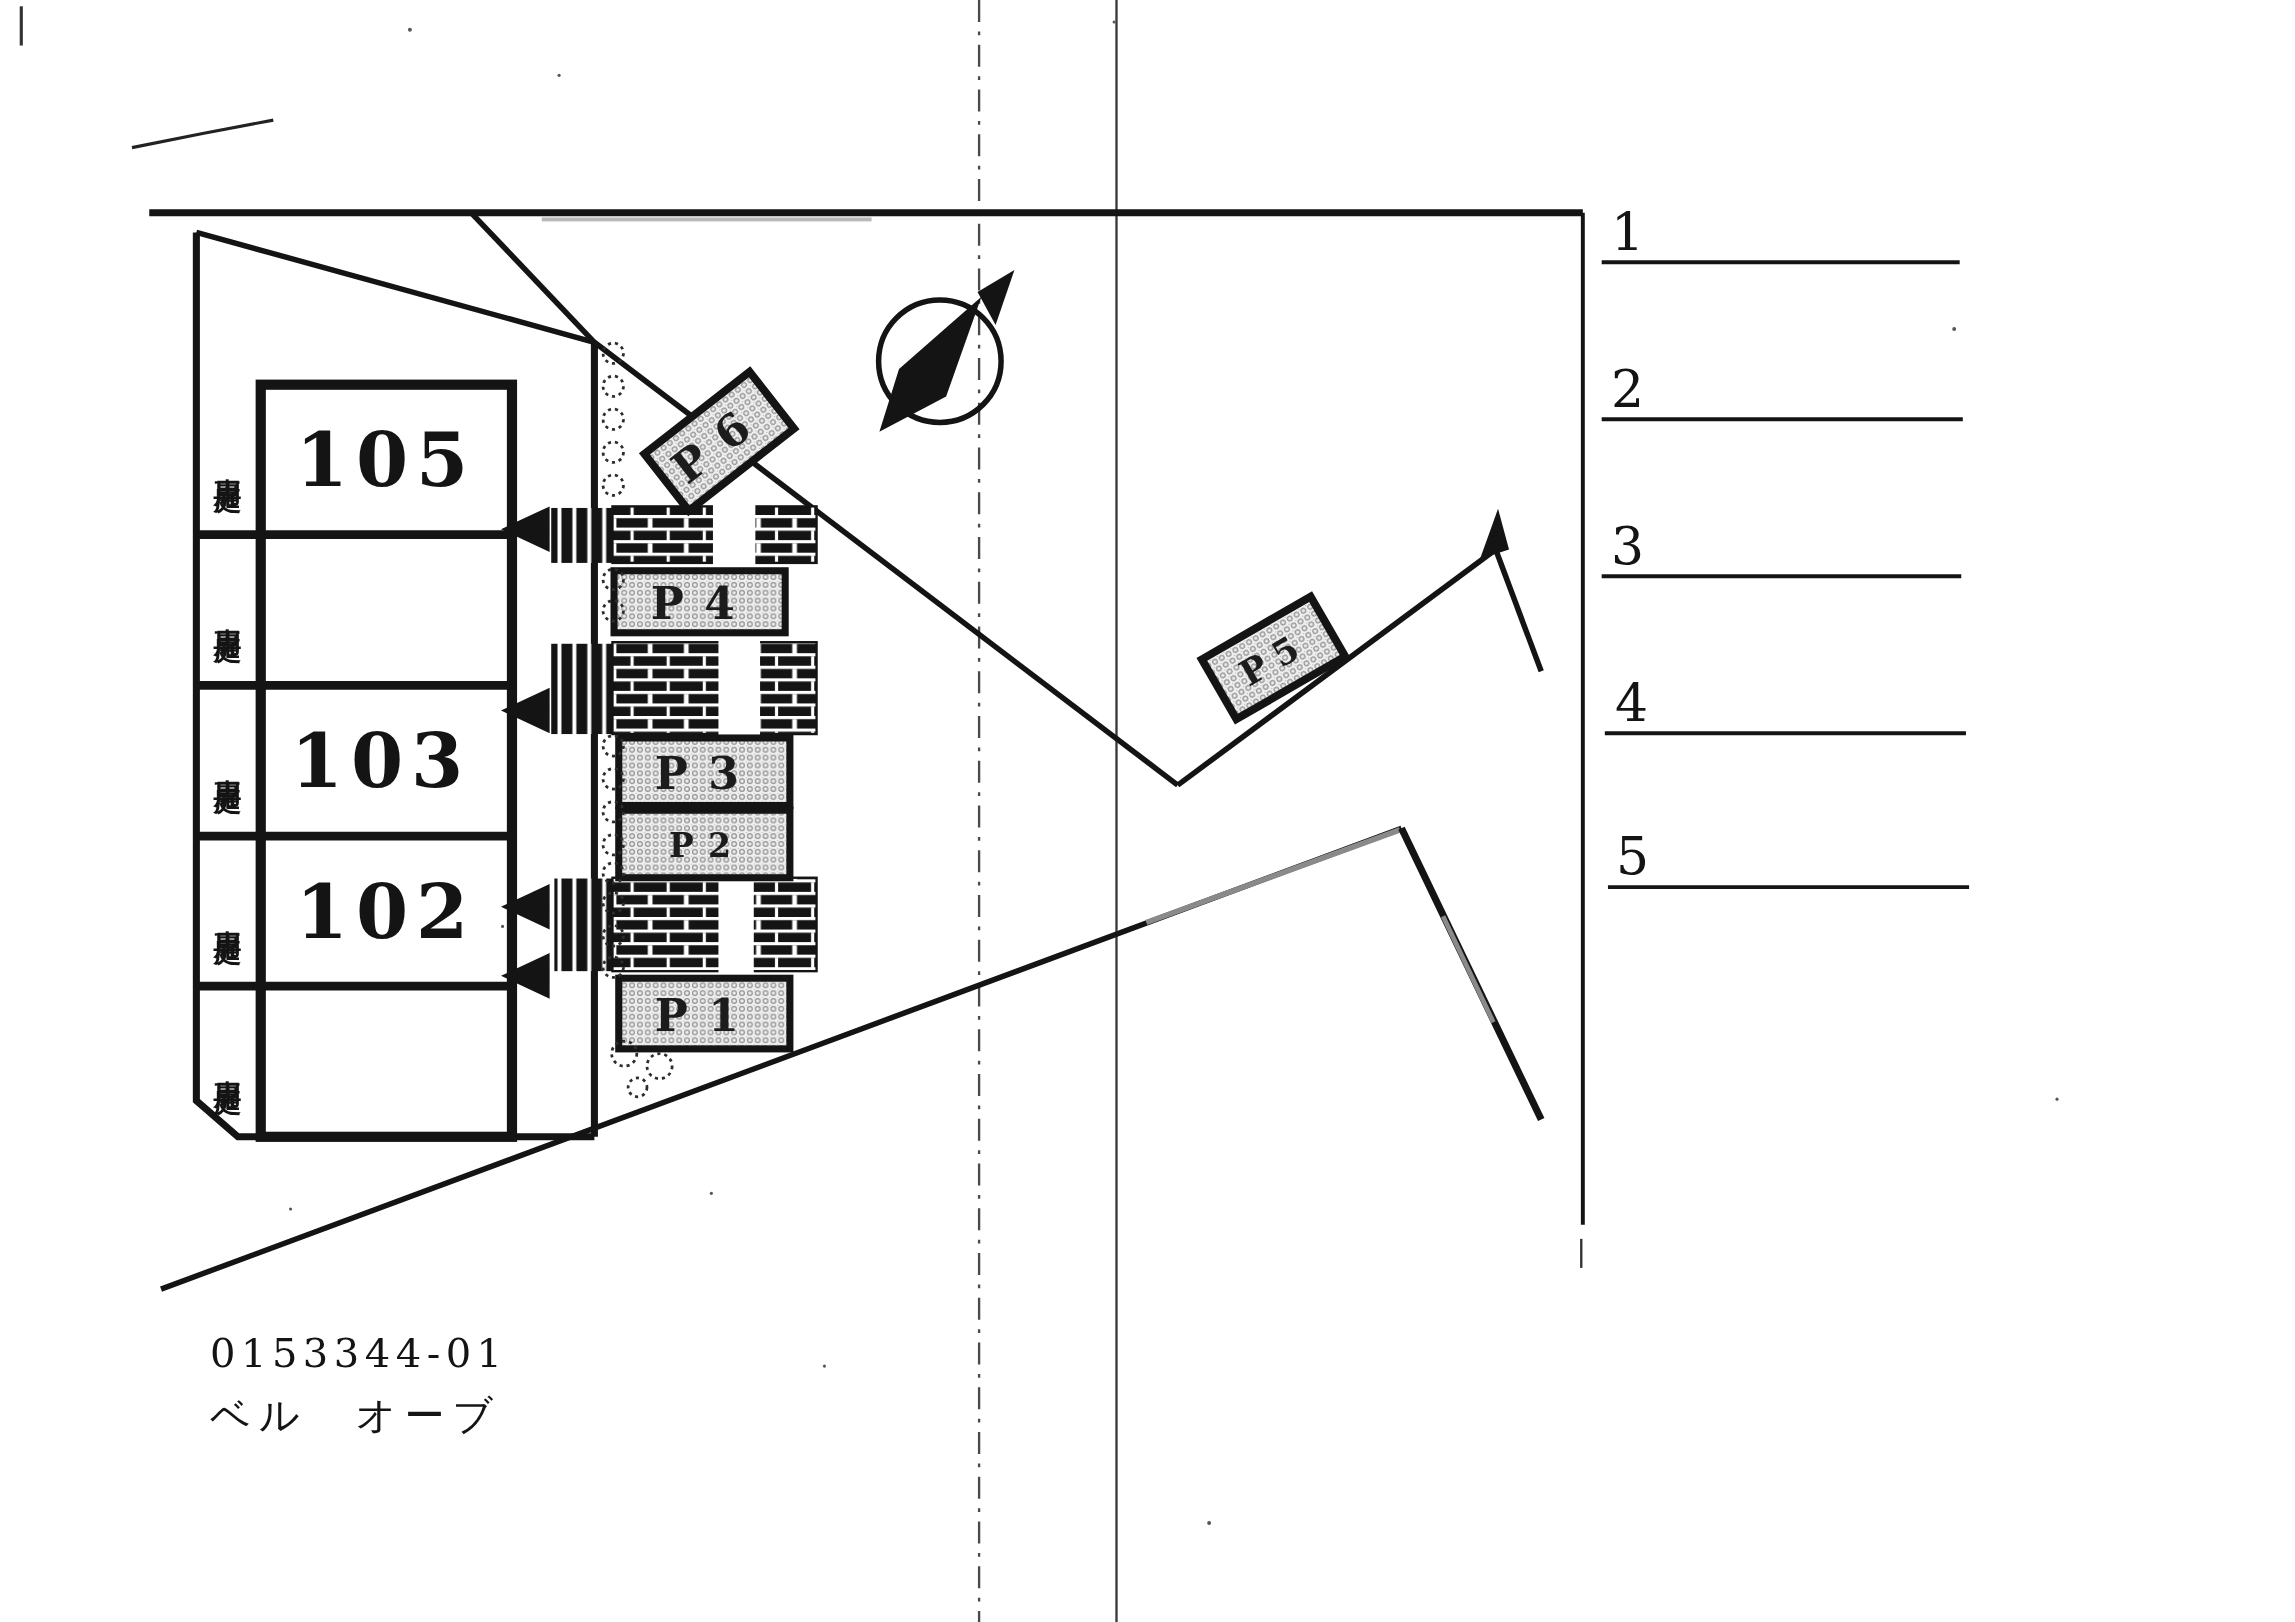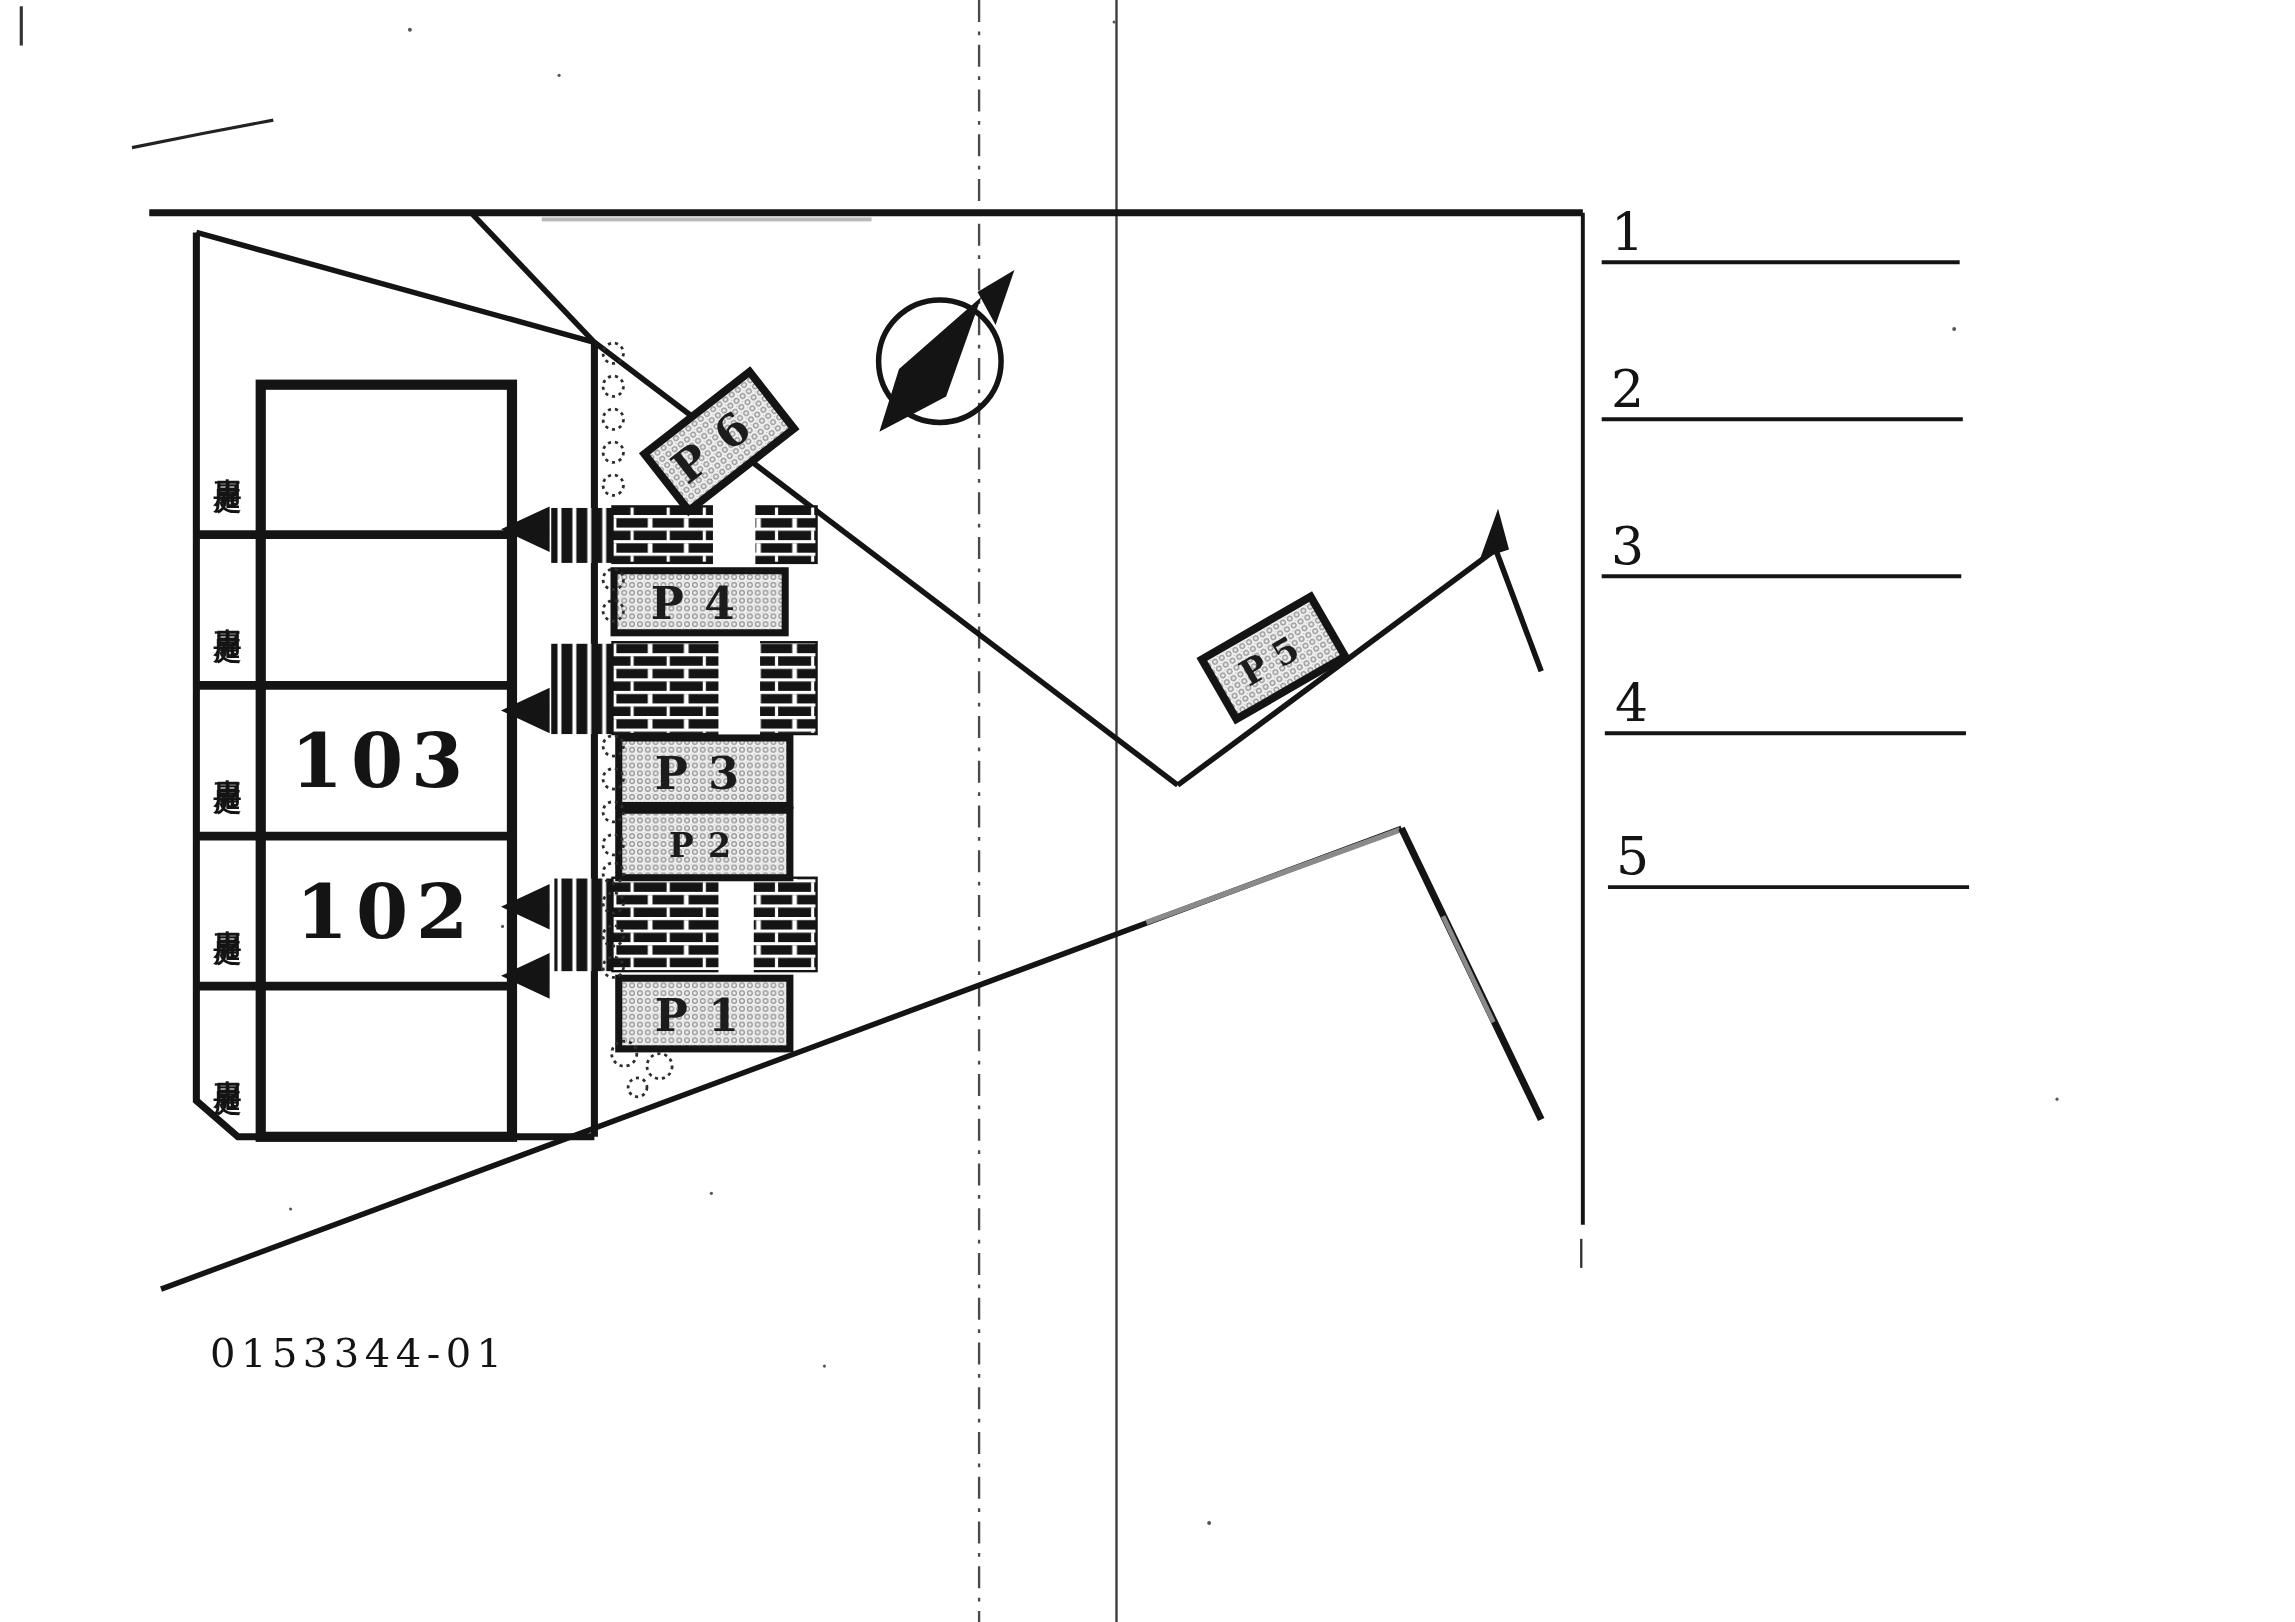--- a/index.html
+++ b/index.html
@@ -175,20 +175,21 @@
         <circle cx="2489" cy="419" r="2.5"></circle>
       <circle cx="906" cy="1520" r="2"></circle>
         <circle cx="1540" cy="1940" r="2.5"></circle>
       <circle cx="640" cy="1180" r="2"></circle>
         <circle cx="2620" cy="1400" r="2"></circle>
       <circle cx="1050" cy="1740" r="2"></circle>
         <circle cx="370" cy="1540" r="2"></circle>
     </g>
   </svg>
 
+  <div class="txt unit-label" style="left:386px;top:460px">105</div>
   <div class="txt unit-label" style="left:381px;top:761px">103</div>
   <div class="txt unit-label" style="left:386px;top:912px">102</div>
 
   <div class="txt garden-label" style="left:227px;top:460px">専用庭</div>
   <div class="txt garden-label" style="left:227px;top:610px">専用庭</div>
   <div class="txt garden-label" style="left:227px;top:761px">専用庭</div>
   <div class="txt garden-label" style="left:227px;top:912px">専用庭</div>
   <div class="txt garden-label" style="left:227px;top:1062px">専用庭</div>
 
   <div class="txt p-label" style="left:703px;top:603px">P4</div>
@@ -198,15 +199,16 @@
   <div class="txt p-label tilt6" style="left:719px;top:441px">P6</div>
   <div class="txt p-label tilt5" style="left:1274px;top:658px">P5</div>
 
   <div class="txt memo-num" style="left:1611px;top:232px">1</div>
   <div class="txt memo-num" style="left:1611px;top:389px">2</div>
   <div class="txt memo-num" style="left:1611px;top:546px">3</div>
   <div class="txt memo-num" style="left:1615px;top:703px">4</div>
   <div class="txt memo-num" style="left:1616px;top:856px">5</div>
 
   <div class="txt footer-line" style="left:210px;top:1330px">0153344-01</div>
+  <div class="txt footer-line" style="left:210px;top:1388px;letter-spacing:7.9px">ベル　オーブ</div>
 
 </div>
 
 
 </body></html>

